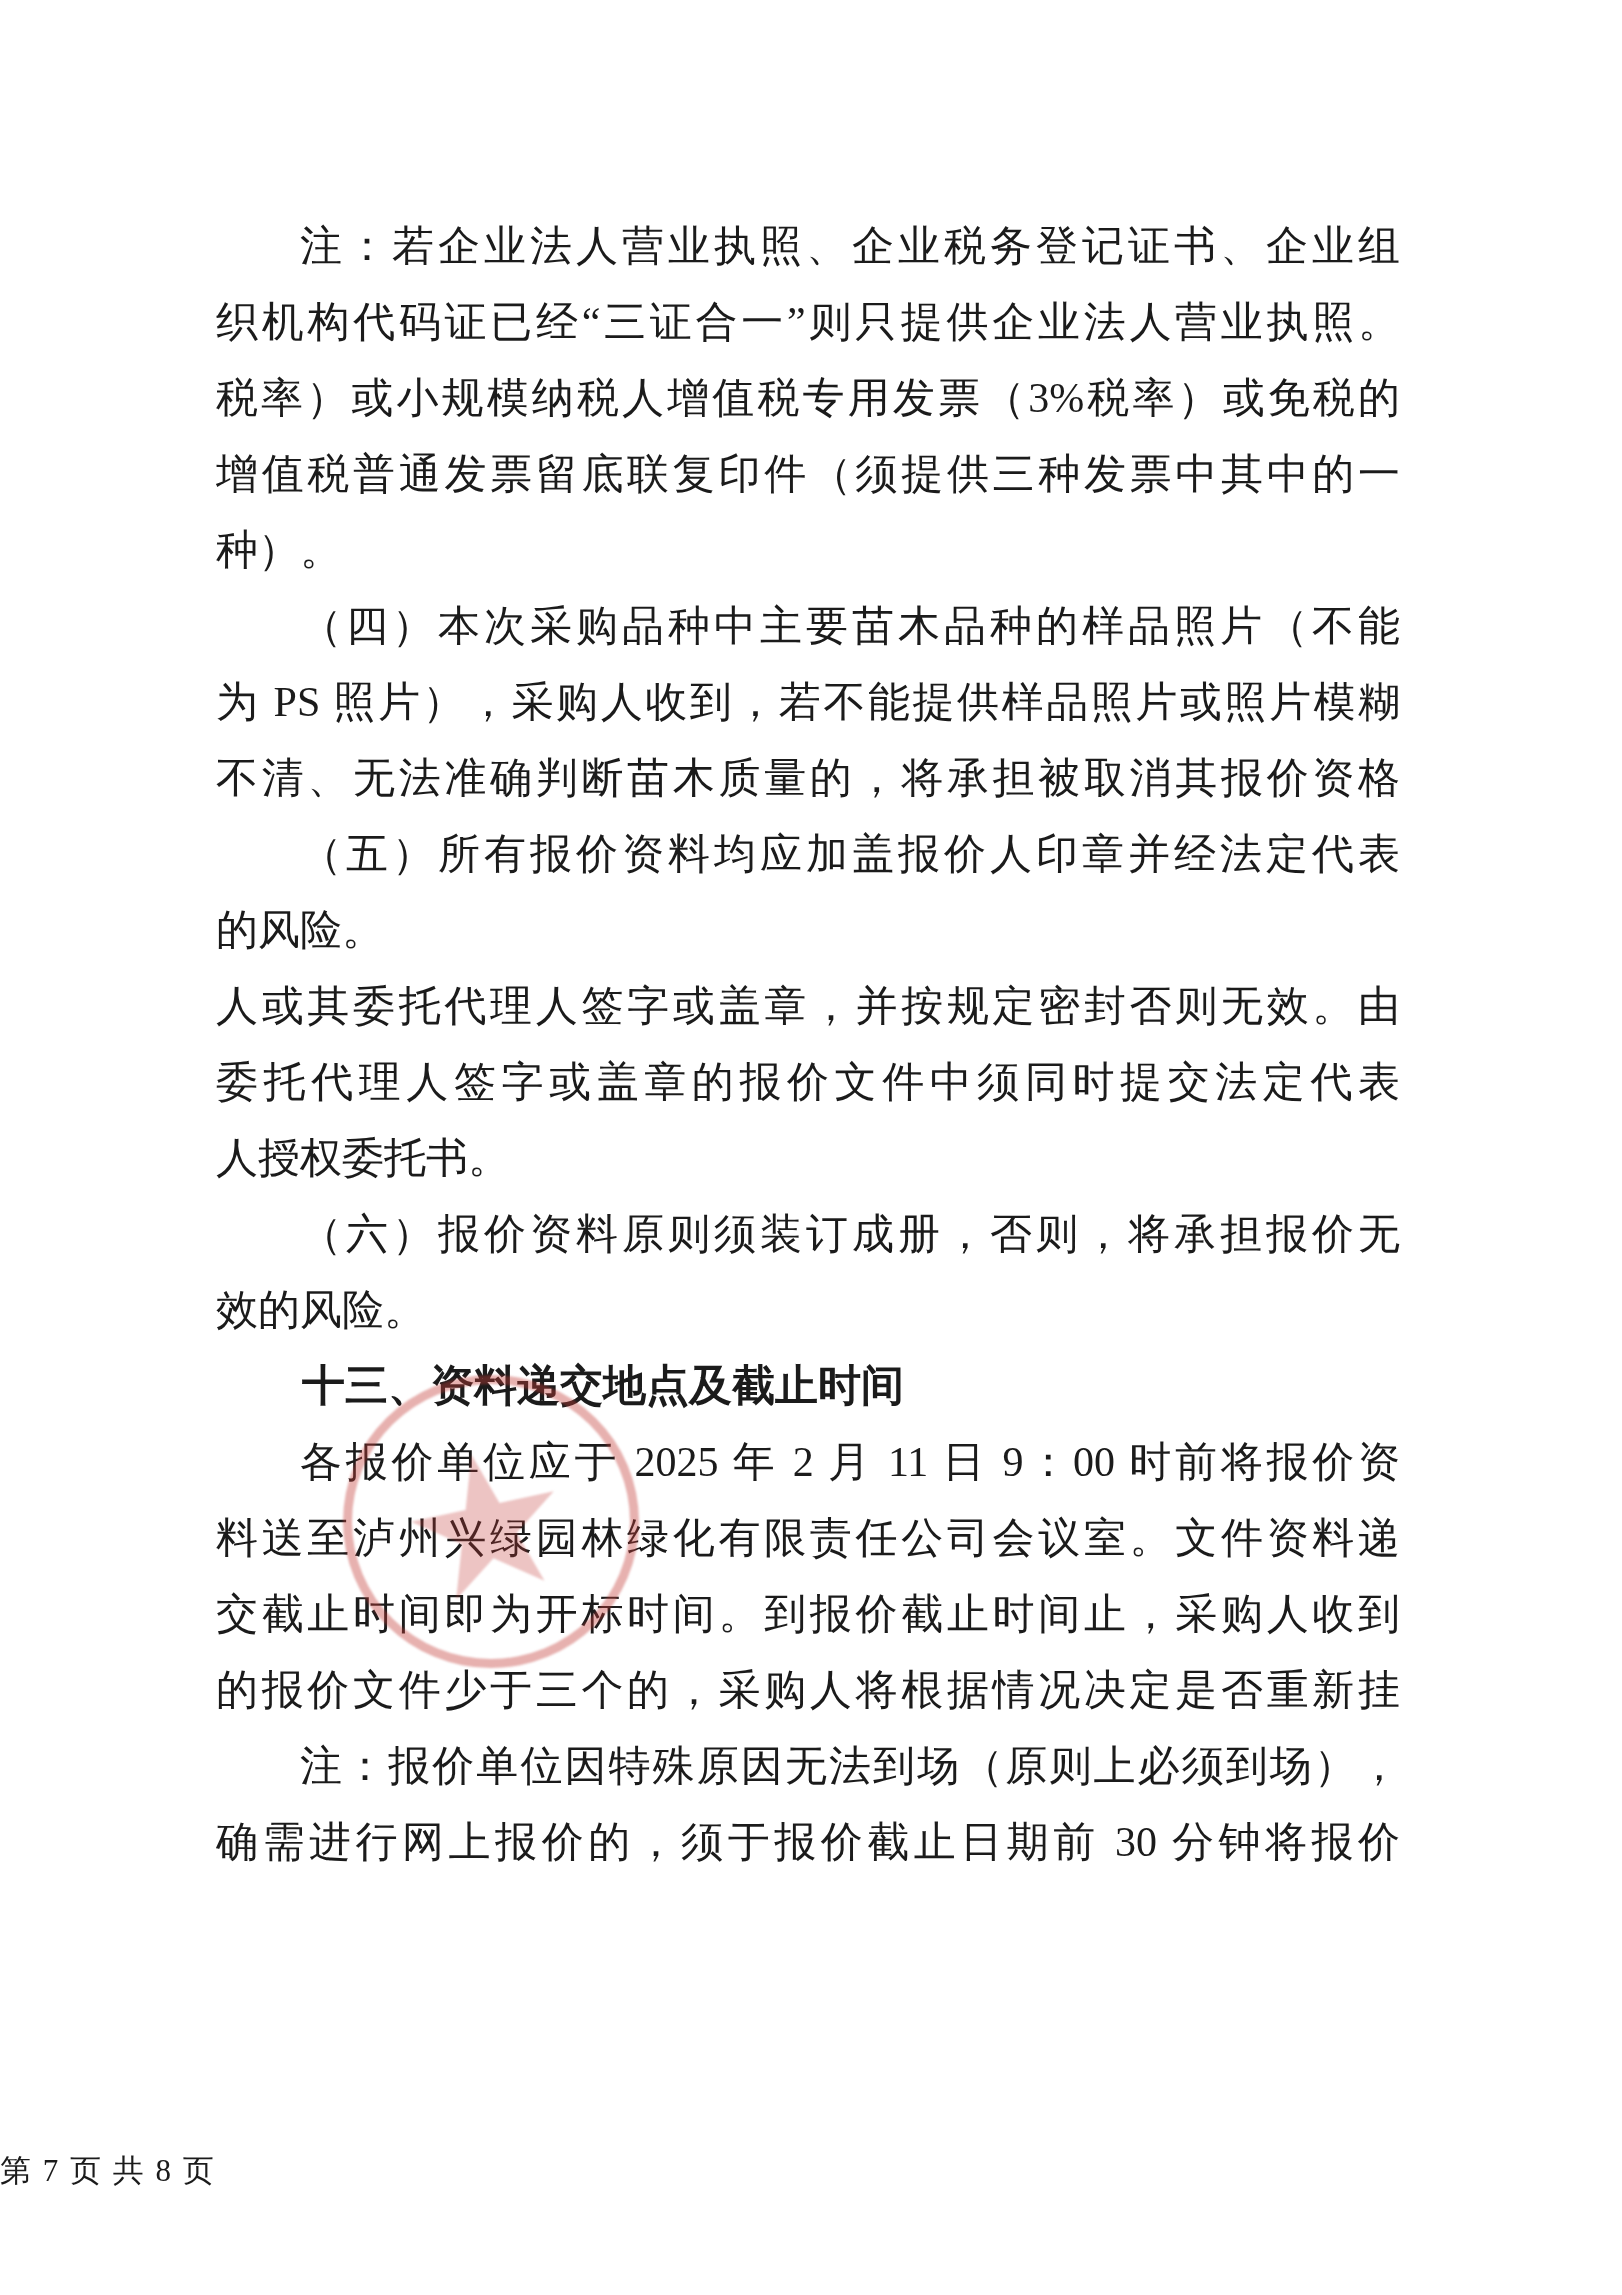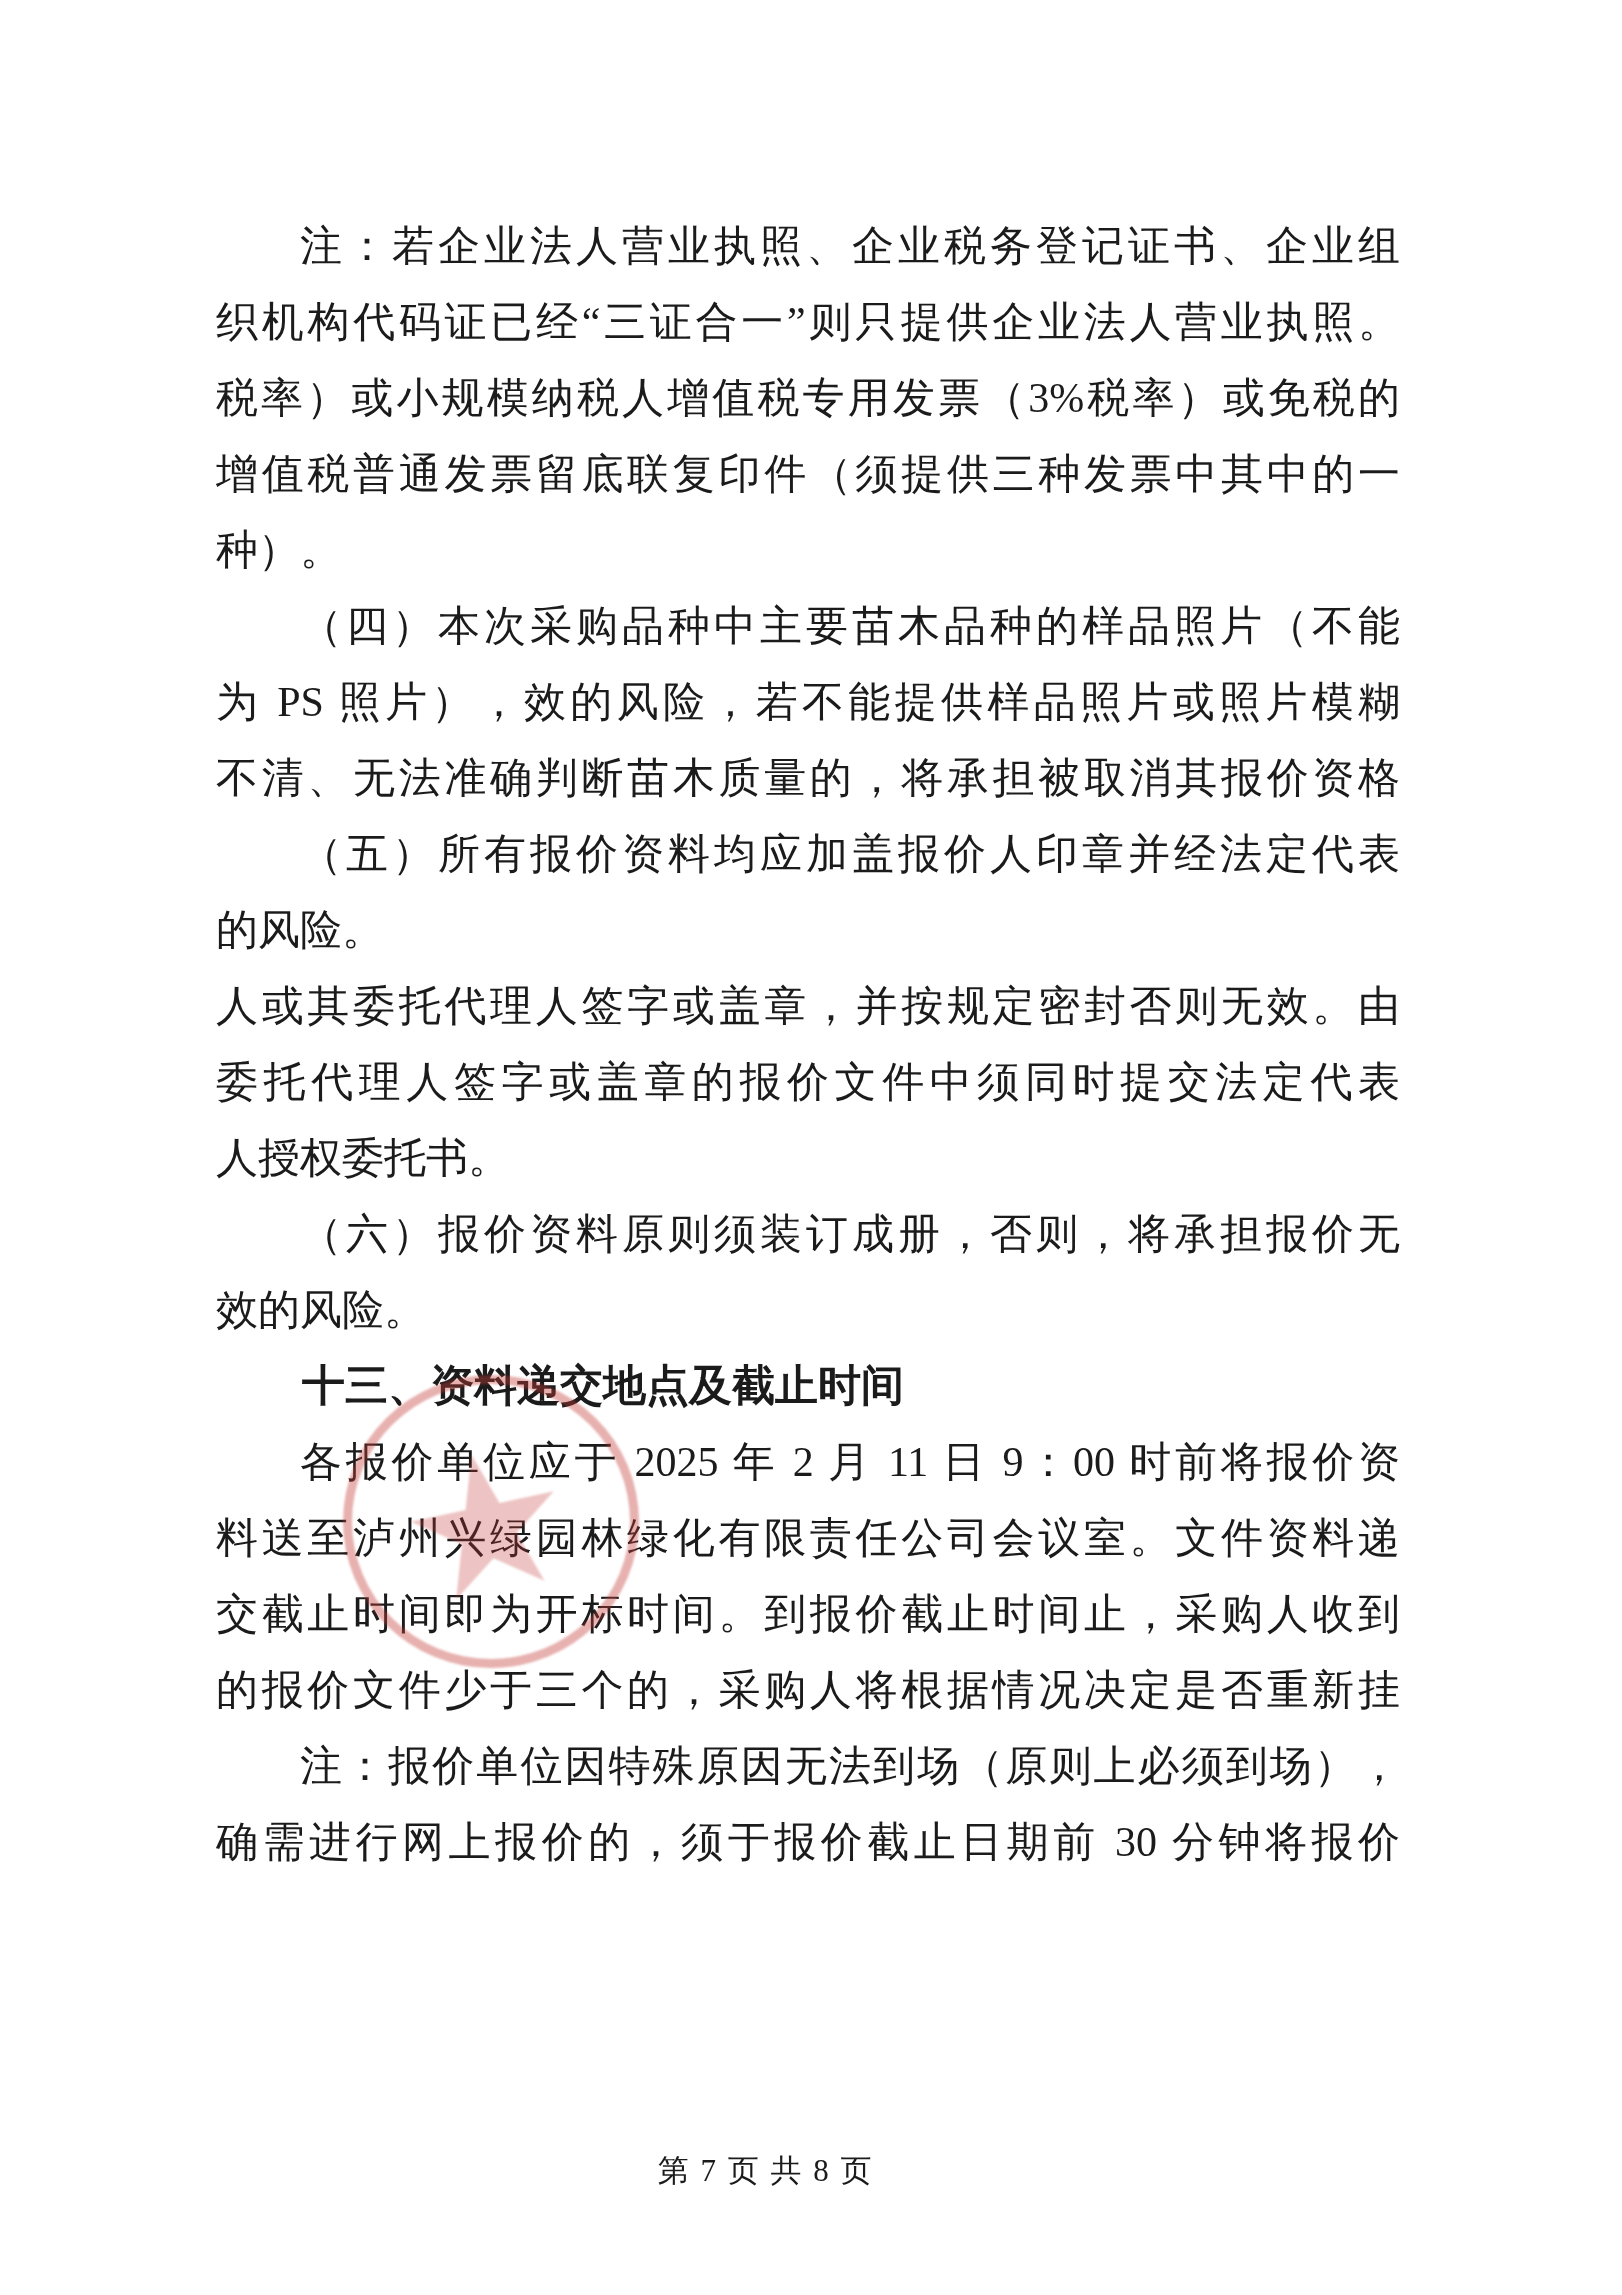--- a/index.html
+++ b/index.html
@@ -61,39 +61,39 @@
     font-size: 190px;
     line-height: 1;
     color: rgba(196, 60, 56, 0.30);
     transform: rotate(-12deg) translate(-5.2px, 2.6px);
   }
   .footer {
     position: absolute;
     top: 2150px;
     left: 0;
     width: 1531px;
-    text-align: center;
+    text-align: left;
     font-size: 31px;
     letter-spacing: 2px;
     color: #1b1b1b;
   }
 </style>
 </head>
 <body>
 
 <div class="page">
 
   <div class="text-block" id="text-block">
       <div class="line j ind">注：若企业法人营业执照、企业税务登记证书、企业组</div>
       <div class="line j">织机构代码证已经“三证合一”则只提供企业法人营业执照。</div>
       <div class="line j">税率）或小规模纳税人增值税专用发票（3%税率）或免税的</div>
       <div class="line j">增值税普通发票留底联复印件（须提供三种发票中其中的一</div>
       <div class="line">种）。</div>
       <div class="line j ind">（四）本次采购品种中主要苗木品种的样品照片（不能</div>
-      <div class="line j">为 PS 照片），效的风险，若不能提供样品照片或照片模糊</div>
+      <div class="line j">为 PS 照片），采购人收到，若不能提供样品照片或照片模糊</div>
       <div class="line j">不清、无法准确判断苗木质量的，将承担被取消其报价资格</div>
       <div class="line j ind">（五）所有报价资料均应加盖报价人印章并经法定代表</div>
       <div class="line">的风险。</div>
       <div class="line j">人或其委托代理人签字或盖章，并按规定密封否则无效。由</div>
       <div class="line j">委托代理人签字或盖章的报价文件中须同时提交法定代表</div>
       <div class="line">人授权委托书。</div>
       <div class="line j ind">（六）报价资料原则须装订成册，否则，将承担报价无</div>
       <div class="line">效的风险。</div>
       <div class="line ind bold">十三、资料递交地点及截止时间</div>
       <div class="line j ind">各报价单位应于 2025 年 2 月 11 日 9：00 时前将报价资</div>

